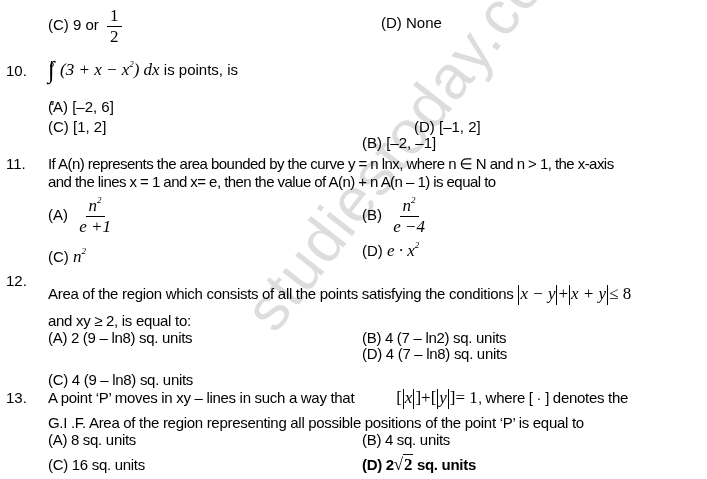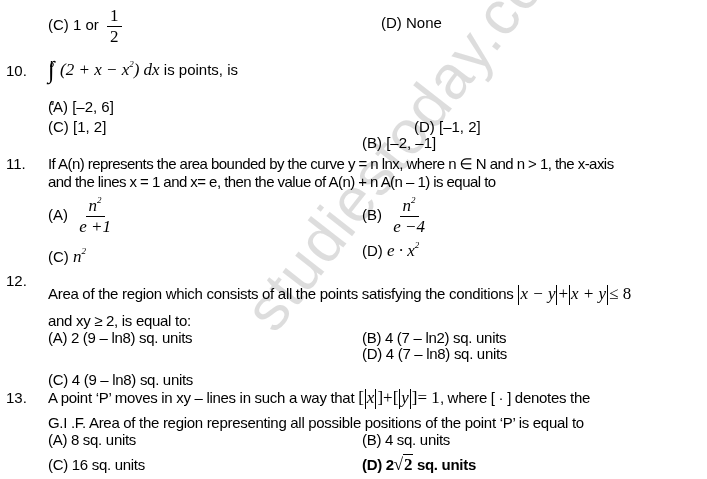--- a/index.html
+++ b/index.html
@@ -29,35 +29,35 @@
       font-family: "Liberation Sans", sans-serif; font-size: 62px; color: #000; opacity: 0.13;
       pointer-events: none; white-space: nowrap; letter-spacing: 1px;
     }
   </style>
 </head>
 <body>
 
 <div class="watermark">studiestoday.com</div>
 
 <div class="abs" style="left:48px; top:6px;">
-  <span>(C) 1 or</span>
+  <span>(C) 9 or</span>
   <span class="frac serif">
     <span class="top rm">1</span>
     <span class="bot rm">2</span>
   </span>
 </div>
 <div class="abs" style="left:381px; top:14px;">(D) None</div>
 
 <div class="abs num" style="top:62px;">10.</div>
 <div class="abs" style="left:48px; top:53px; line-height:34px;">
   <span class="integral">
     <span class="ub">b</span>
     <span class="sign">∫</span>
     <span class="lb">a</span>
-  </span><span class="math" style="font-size:17px;"><span>(2 + x − x</span><sup>2</sup><span>) dx</span></span>
+  </span><span class="math" style="font-size:17px;"><span>(3 + x − x</span><sup>2</sup><span>) dx</span></span>
   <span>is points, is</span>
 </div>
 <div class="abs" style="left:48px; top:98px;">(A) [–2,  6]</div>
 <div class="abs" style="left:362px; top:98px;margin-top:36px;">(B) [–2, –1]</div>
 <div class="abs" style="left:48px; top:118px;">(C) [1, 2]</div>
 <div class="abs" style="left:414px; top:118px;">(D) [–1, 2]</div>
 
 <div class="abs num" style="top:155px;">11.</div>
 <div class="abs narrow" style="left:48px; top:155px; letter-spacing:-0.55px;">If A(n) represents the area bounded by the curve y = n lnx, where n ∈ N and n &gt; 1, the x-axis</div>
 <div class="abs narrow" style="left:48px; top:173px; letter-spacing:-0.55px;">and the lines x = 1 and x= e, then the value of A(n) + n A(n – 1) is equal to</div>
@@ -92,21 +92,21 @@
 </div>
 <div class="abs narrow" style="left:48px; top:312px; letter-spacing:-0.3px;">and xy ≥ 2, is equal to:</div>
 <div class="abs narrow" style="left:48px; top:329px; letter-spacing:-0.3px;">(A) 2 (9 – ln8) sq. units</div>
 <div class="abs narrow" style="left:362px; top:329px; letter-spacing:-0.3px;">(B) 4 (7 – ln2) sq. units</div>
 <div class="abs narrow" style="left:48px; top:345px; letter-spacing:-0.3px;margin-top:26px;">(C) 4 (9 – ln8) sq. units</div>
 <div class="abs narrow" style="left:362px; top:345px; letter-spacing:-0.3px;">(D) 4 (7 – ln8) sq. units</div>
 
 <div class="abs num" style="top:389px;">13.</div>
 <div class="abs narrow" style="left:48px; top:389px; letter-spacing:-0.3px;">
   <span>A point ‘P’ moves in xy – lines in such a way that</span>
-  <span class="math" style="font-size:17px; letter-spacing:0;"><span class="rm">[</span><span class="bar"></span><span>x</span><span class="bar"></span><span class="rm">]</span><span class="rm">+</span><span class="rm">[</span><span class="bar"></span><span>y</span><span class="bar"></span><span class="rm">]</span><span class="rm">= 1</span></span><span>, where [ · ] denotes the</span>
+  <span class="math" style="font-size:17px; letter-spacing:0;margin-left:38px;"><span class="rm">[</span><span class="bar"></span><span>x</span><span class="bar"></span><span class="rm">]</span><span class="rm">+</span><span class="rm">[</span><span class="bar"></span><span>y</span><span class="bar"></span><span class="rm">]</span><span class="rm">= 1</span></span><span>, where [ · ] denotes the</span>
 </div>
 <div class="abs narrow" style="left:48px; top:414px; letter-spacing:-0.3px;">G.I .F. Area of the region representing all possible positions of the point ‘P’ is equal to</div>
 <div class="abs narrow" style="left:48px; top:431px; letter-spacing:-0.3px;">(A) 8 sq. units</div>
 <div class="abs narrow" style="left:362px; top:431px; letter-spacing:-0.3px;">(B) 4 sq. units</div>
 <div class="abs narrow" style="left:48px; top:456px; letter-spacing:-0.3px;">(C) 16 sq. units</div>
 <div class="abs narrow" style="left:362px; top:456px; letter-spacing:-0.3px;font-weight:bold;">
   <span>(D) 2</span><span class="sqrt">√<span class="rad">2</span></span>
   <span>sq. units</span>
 </div>
 

